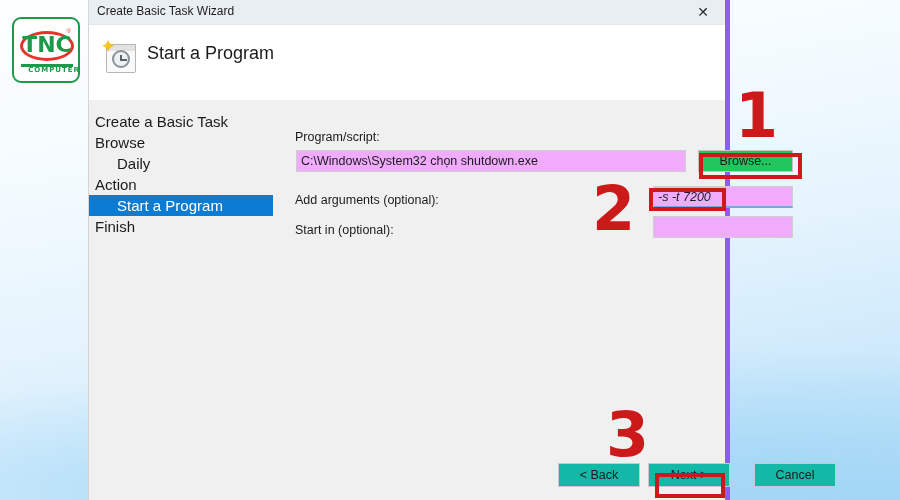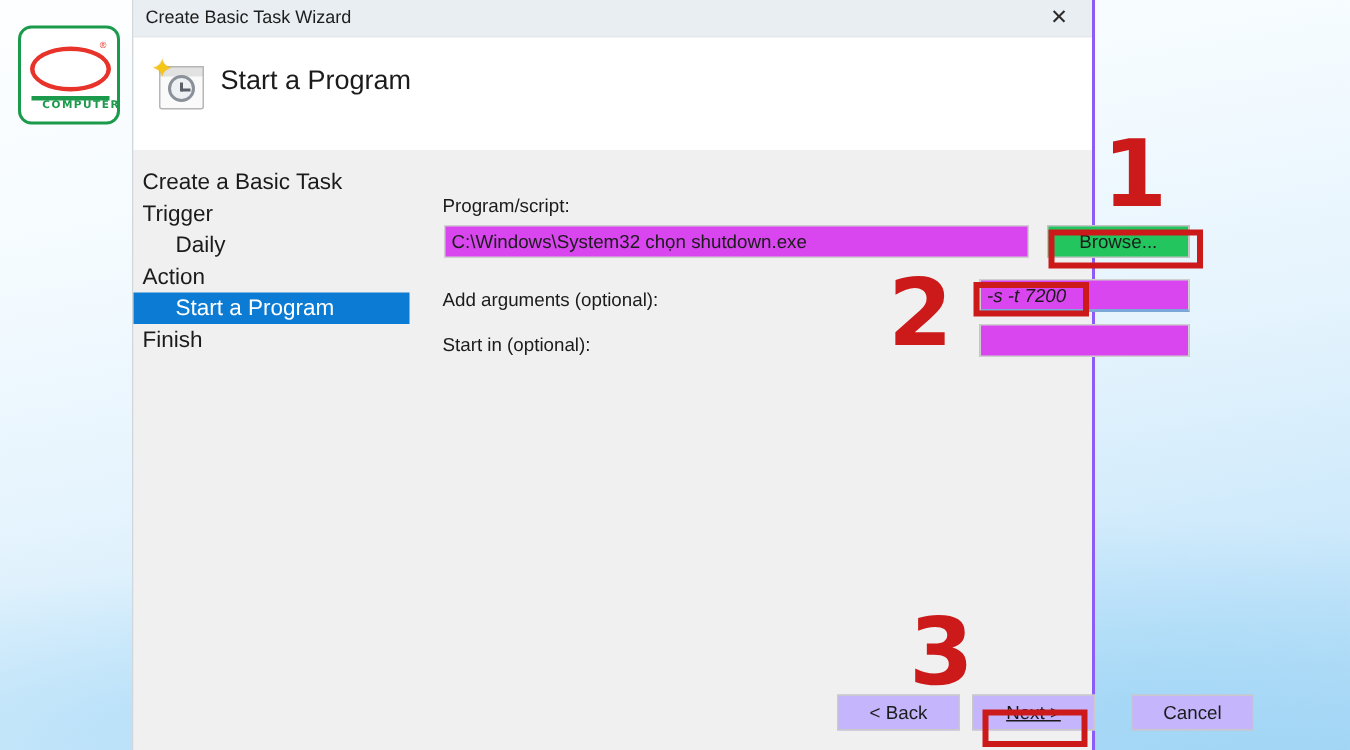--- a/index.html
+++ b/index.html
@@ -81,21 +81,21 @@
   }
 
   
   .window {
     position: absolute;
     left: 88px; top: 0px;
     width: 642px; height: 500px;
     background: #f0f0f0;
     box-sizing: border-box;
     border-left: 1px solid #cfd6dc;
-    border-right: 2px solid #8b5cf6;
+    border-right: 5px solid #8b5cf6;
   }
   .titlebar {
     position: relative;
     height: 24px;
     background: #e9eef2;
     border-bottom: 1px solid #e2e7eb;
   }
   .title-text {
     position: absolute;
     left: 8px; top: 4px;
@@ -222,21 +222,21 @@
     font-size: 12.5px;
     color: #1b1b1b;
     white-space: nowrap;
   }
   .lbl-prog { left: 0px; top: 30px; }
   .lbl-args { left: 0px; top: 93px; }
   .lbl-start { left: 0px; top: 123px; }
 
   .text-input {
     position: absolute;
-    background: #d946ef;
+    background: #f0abfc;
     border: 1px solid #cfcfcf;
     box-sizing: border-box;
     font-family: "Liberation Sans", sans-serif;
     font-size: 12.5px;
     color: #1b1b1b;
     padding: 0 4px;
     outline: none;
   }
   .inp-prog {
     left: 1px; top: 50px;
@@ -268,30 +268,30 @@
   
   .wiz-footer {
     position: relative;
     height: 48px;
     background: #f0f0f0;
   }
   .foot-btn {
     position: absolute;
     top: 10px;
     width: 82px; height: 24px;
-    background: #c4b5fd;
+    background: #14b8a6;
     border: 1px solid #c9c9c9;
     font-family: "Liberation Sans", sans-serif;
     font-size: 12.5px;
     color: #1b1b1b;
     box-sizing: border-box;
     cursor: pointer;
   }
   .btn-back { left: 469px; }
-  .btn-next { left: 559px; text-decoration: underline; }
+  .btn-next { left: 559px; }
   .btn-cancel { left: 665px; }
 
   
   .anno-box {
     position: absolute;
     border: 4px solid #cc1a1a;
     box-sizing: border-box;
     pointer-events: none;
   }
   .box-browse { left: 699px; top: 153px; width: 103px; height: 26px; }
@@ -310,20 +310,21 @@
   .num-2 { left: 592px; top: 178px; font-size: 62px; }
   .num-3 { left: 606px; top: 404px; font-size: 62px; }
 </style>
 </head>
 <body>
 
 <div class="desktop-swirl"></div>
 
 <div class="logo">
   <div class="logo-ellipse"></div>
+  <div class="logo-tnc">TNC</div>
   <div class="logo-reg">®</div>
   <div class="logo-bar"></div>
   <div class="logo-sub">COMPUTER</div>
 </div>
 
 <div class="window">
 
   <div class="titlebar">
     <div class="title-text">Create Basic Task Wizard</div>
     <div class="close-btn">✕</div>
@@ -336,21 +337,21 @@
       <div class="cal-clock"></div>
       <div class="cal-star">✦</div>
     </div>
     <div class="wiz-title">Start a Program</div>
   </div>
 
   <div class="wiz-body">
 
     <div class="sidebar">
       <div class="nav-item">Create a Basic Task</div>
-      <div class="nav-item">Trigger</div>
+      <div class="nav-item">Browse</div>
       <div class="nav-item indent">Daily</div>
       <div class="nav-item">Action</div>
       <div class="nav-item indent selected">Start a Program</div>
       <div class="nav-item">Finish</div>
     </div>
 
     <div class="form">
       <div class="field-label lbl-prog">Program/script:</div>
       <input class="text-input inp-prog" type="text" value="C:\Windows\System32 chọn shutdown.exe" style="">
       <button class="browse-btn">Browse...</button>

